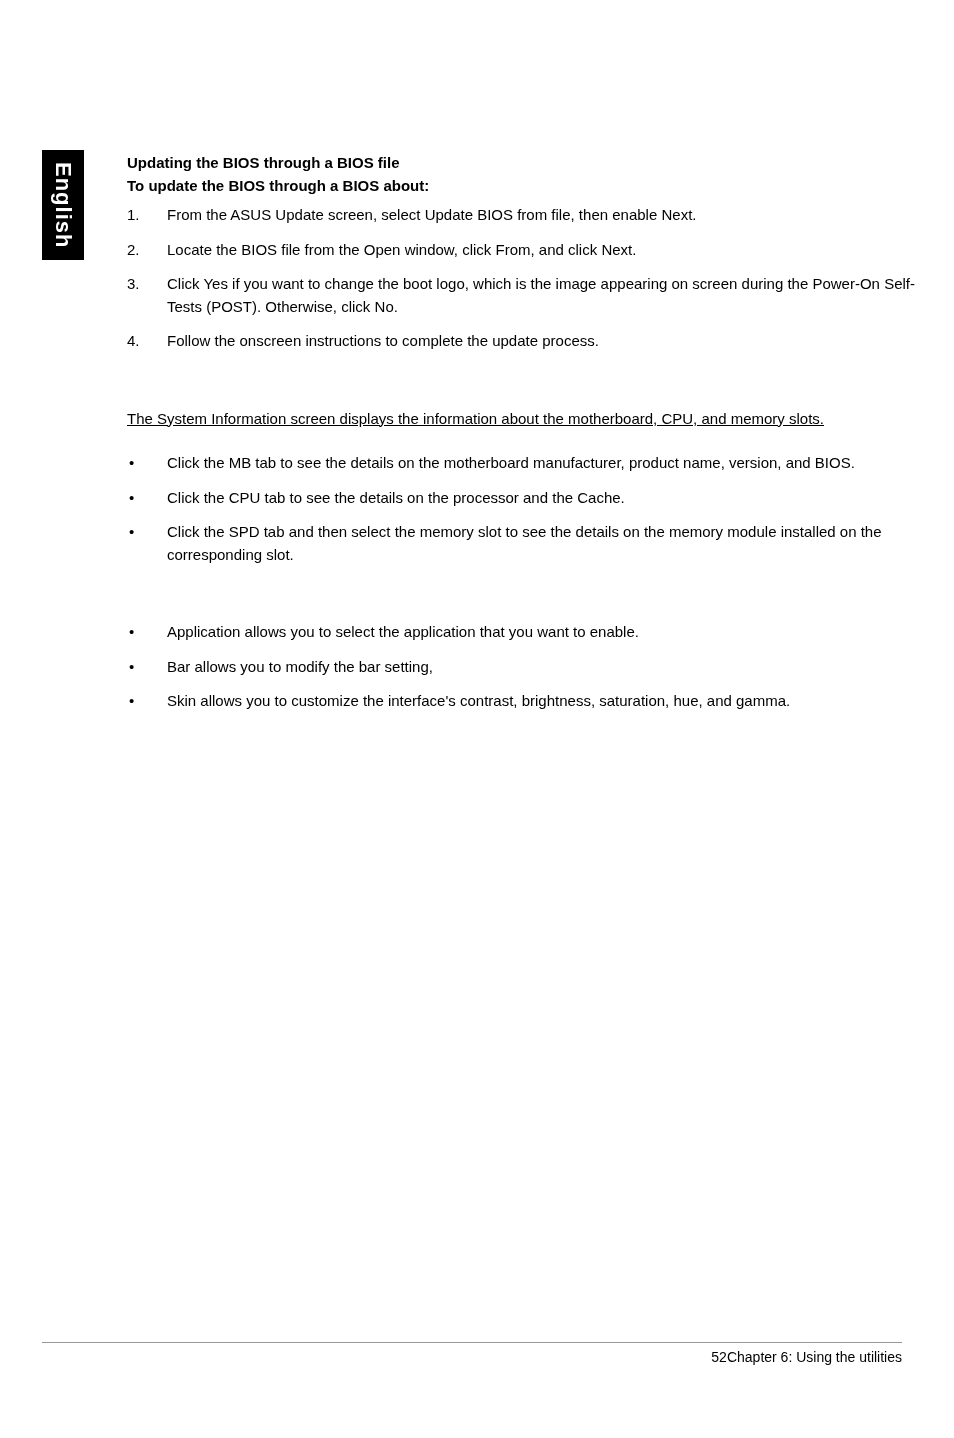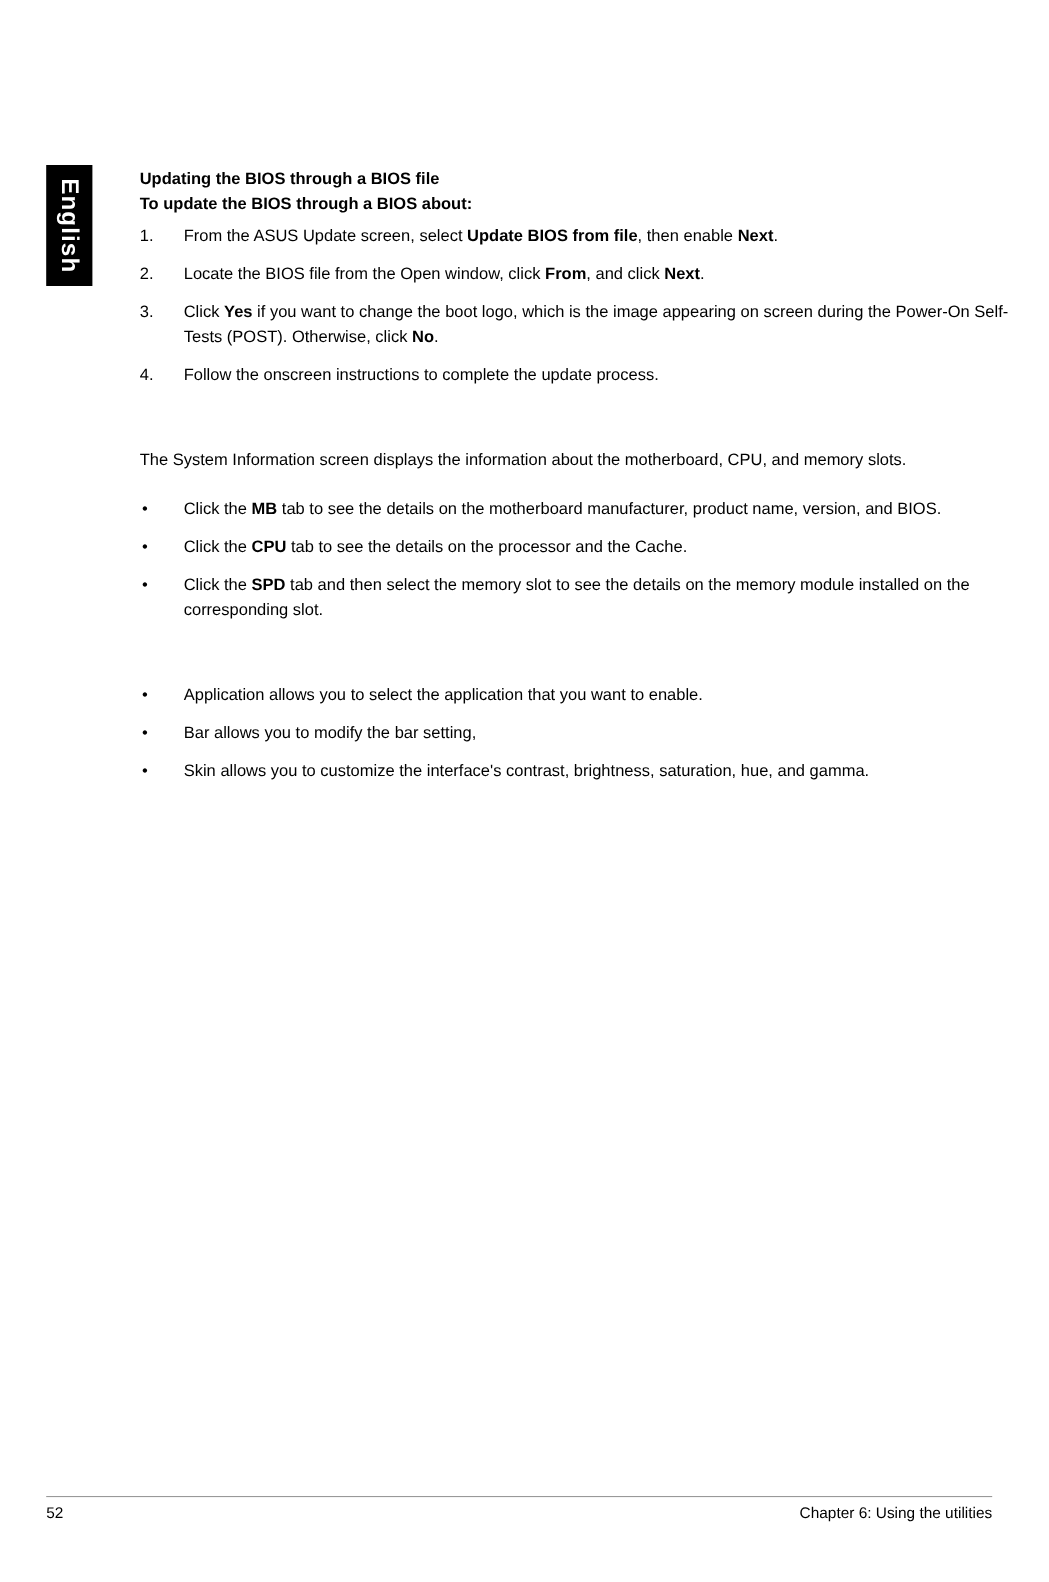--- a/index.html
+++ b/index.html
@@ -58,20 +58,21 @@
     }
     .section-title {
       font-weight: bold;
       font-size: 20px;
       margin-bottom: 10px;
     }
     .section-desc {
       font-size: 15px;
       line-height: 1.5;
       margin-bottom: 22px;
+      text-decoration: underline;
     }
     .ul-list {
       list-style: none;
     }
     .ul-list li {
       display: flex;
       margin-bottom: 12px;
       font-size: 15px;
       line-height: 1.5;
     }
@@ -82,31 +83,31 @@
       padding-left: 2px;
     }
     .ul-text {
       flex: 1;
     }
     .section-gap {
       margin-top: 55px;
     }
     .footer {
       position: absolute;
-      bottom: 55px;
+      bottom: 73px;
       left: 42px;
       width: 860px;
       border-top: 1px solid #999;
       padding-top: 6px;
       display: flex;
-      justify-content: space-between;
+      justify-content: flex-end;
       font-size: 14px;
     }
     .bold {
-      font-weight: bold;
+      font-weight: normal;
     }
   </style>
 </head>
 <body>
 
 <div class="sidebar-tab">English</div>
 
 <div class="content">
 
   <div>

